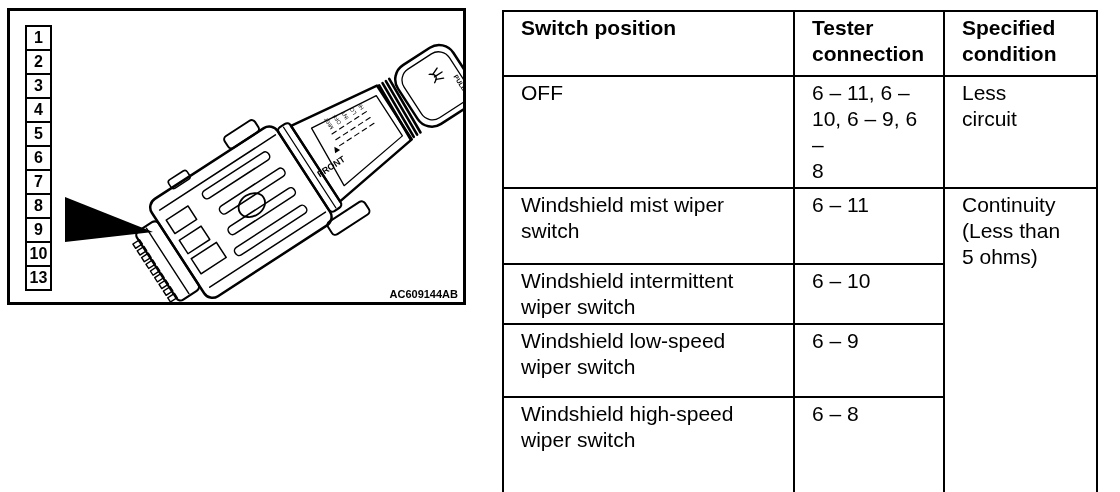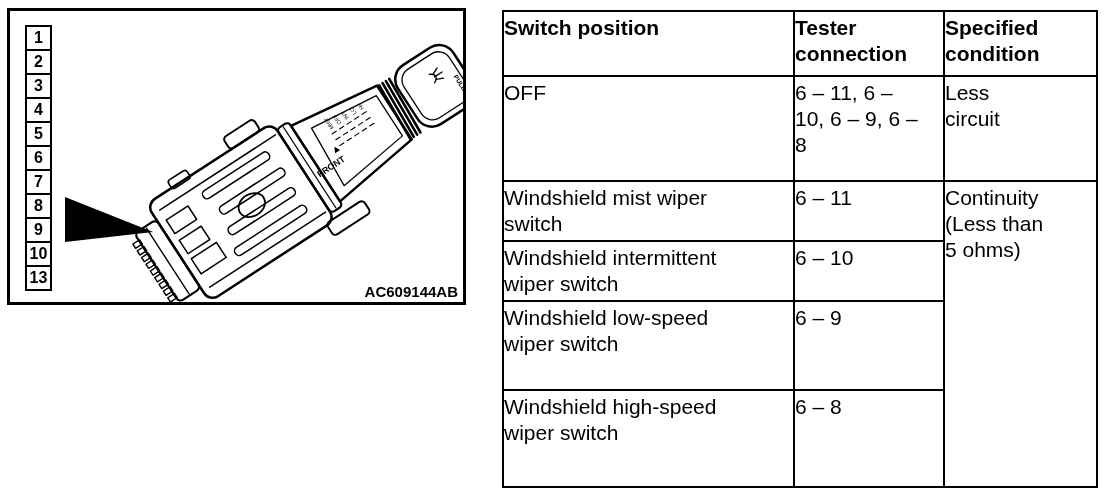--- a/index.html
+++ b/index.html
@@ -5,26 +5,26 @@
   html,body{margin:0;padding:0;background:#fff;width:1120px;height:492px;overflow:hidden;}
   body{font-family:"Liberation Sans",sans-serif;color:#000;position:relative;}
 
   
   .figure{position:absolute;left:7px;top:8px;width:459px;height:297px;border:3px solid #000;box-sizing:border-box;background:#fff;}
   .pins{position:absolute;left:15px;top:14px;}
   .pinbox{width:27px;height:26px;border:2px solid #000;box-sizing:border-box;margin-top:-2px;
           font-size:16px;font-weight:bold;text-align:center;line-height:22px;background:#fff;}
   .pinbox:first-child{margin-top:0;}
   .art{position:absolute;left:0;top:0;width:100%;height:100%;}
-  .figcode{position:absolute;right:5px;bottom:2px;font-size:15px;font-weight:bold;letter-spacing:0px;}
+  .figcode{position:absolute;right:5px;bottom:2px;font-size:11px;font-weight:bold;letter-spacing:0px;}
 
   
   .ctable{position:absolute;left:502px;top:10px;border-collapse:collapse;table-layout:fixed;width:594px;background:#fff;}
   .ctable th,.ctable td{border:2.5px solid #000;vertical-align:top;text-align:left;
-       padding:3px 0;font-size:21px;line-height:26px;white-space:pre-line;font-weight:normal;}
+       padding:3px 17px;font-size:21px;line-height:26px;white-space:pre-line;font-weight:normal;}
   .ctable th{font-weight:bold;}
   svg text{font-family:"Liberation Sans",sans-serif;}
 </style>
 </head>
 <body>
 
 <div class="figure">
 
   <svg class="art" viewBox="0 0 453 291">
 
@@ -150,34 +150,34 @@
 condition</th>
   </tr>
   <tr style="height:105px">
     <td>OFF</td>
     <td>6 – 11, 6 –
 10, 6 – 9, 6 –
 8</td>
     <td>Less
 circuit</td>
   </tr>
-  <tr style="height:60px">
+  <tr style="height:76px">
     <td>Windshield mist wiper
 switch</td>
     <td>6 – 11</td>
     <td rowspan="4">Continuity
 (Less than
 5 ohms)</td>
   </tr>
   <tr style="height:56px">
     <td>Windshield intermittent
 wiper switch</td>
     <td>6 – 10</td>
   </tr>
-  <tr style="height:89px">
+  <tr style="height:73px">
     <td>Windshield low-speed
 wiper switch</td>
     <td>6 – 9</td>
   </tr>
   <tr style="height:97px">
     <td>Windshield high-speed
 wiper switch</td>
     <td>6 – 8</td>
   </tr>
 </tbody>

